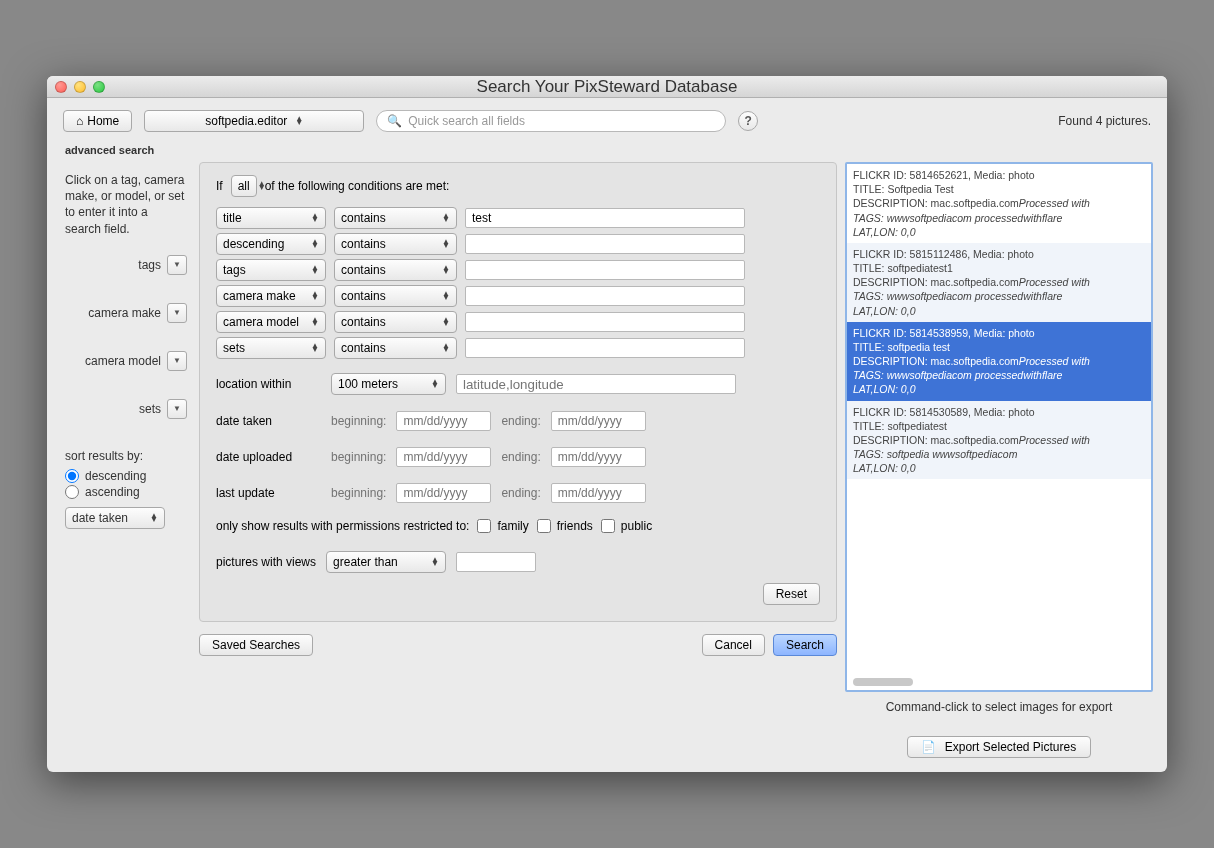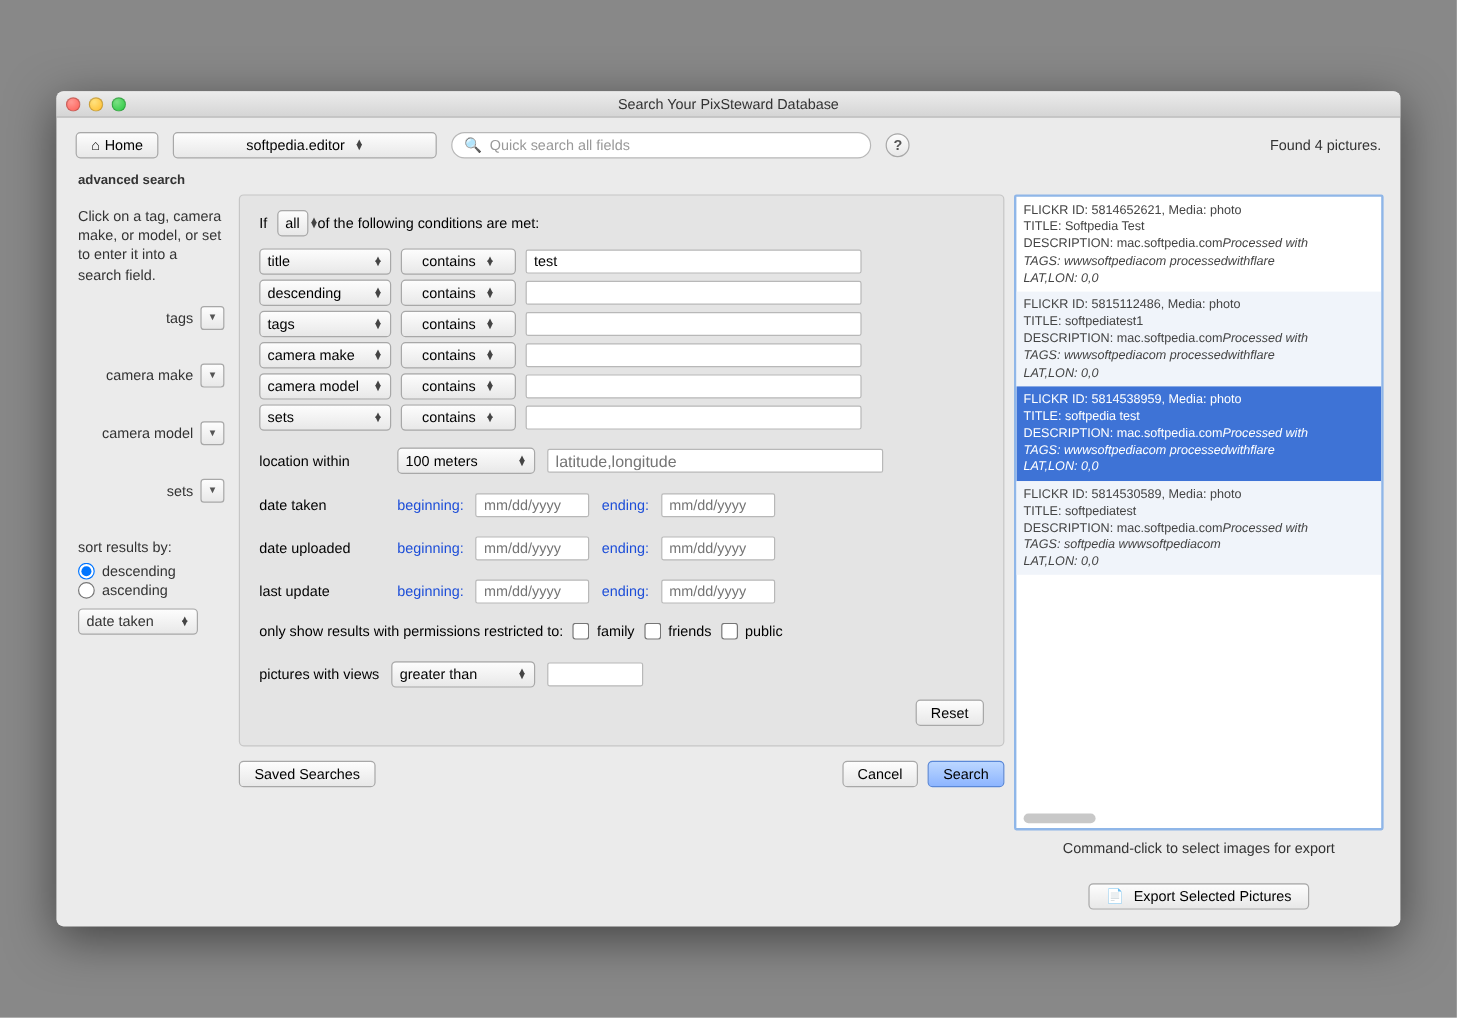--- a/index.html
+++ b/index.html
@@ -27,21 +27,21 @@
   display: flex;
   align-items: center;
   padding: 0 8px;
   position: relative;
 }
 .traffic { display: flex; gap: 7px; }
 .traffic span { width: 12px; height: 12px; border-radius: 50%; display: inline-block; border: 0.5px solid rgba(0,0,0,0.2);}
 .t-close { background: radial-gradient(circle at 35% 30%, #ff9a94, #ff5f57);}
 .t-min { background: radial-gradient(circle at 35% 30%, #ffe27f, #ffbd2e);}
 .t-max { background: radial-gradient(circle at 35% 30%, #7ce084, #28c940);}
-.title { position: absolute; left: 0; right: 0; text-align: center; font-size: 12px; color: #333; }
+.title { position: absolute; left: 0; right: 0; text-align: center; font-size: 17px; color: #333; }
 .toolbar {
   padding: 12px 16px 8px;
   display: flex;
   align-items: center;
   gap: 12px;
 }
 .btn {
   background: linear-gradient(#fdfdfd,#e8e8e8);
   border: 1px solid #a8a8a8;
   border-radius: 4px;
@@ -97,29 +97,29 @@
 .form-panel {
   flex: 1;
   background: #e4e4e4;
   border: 1px solid #c6c6c6;
   border-radius: 4px;
   padding: 12px 16px 16px;
 }
 .cond-line { display:flex; align-items:center; gap:8px; margin-bottom:10px;}
 .cond-row { display:flex; align-items:center; gap:8px; margin: 4px 0;}
 .cond-row .select.field { width: 110px;}
-.cond-row .select.op { width: 96px; justify-content: center;}
+.cond-row .select.op { width: 123px;}
 .cond-row input[type=text] {
   flex:1; height: 20px; border:1px solid #b8b8b8; border-radius:2px; padding: 0 6px; font-size:12px; background:#fff;
   max-width: 280px;
 }
 .loc-row { display:flex; align-items:center; gap:10px; margin-top: 14px;}
 .date-row { display:flex; align-items:center; gap:10px; margin-top: 16px;}
 .date-label{ width: 105px;}
-.date-sub { color:#1d4ed8;}
+.date-sub { color:#737373;}
 .date-input { width: 95px; height: 20px; border:1px solid #b8b8b8; border-radius:2px; padding: 0 6px; color:#aaa; font-size:12px; background:#fff;}
 .check-row { display:flex; align-items:center; gap:20px; margin-top: 16px;}
 .chk { display:flex; align-items:center; gap:6px;}
 .chk input { width:14px; height:14px;}
 .perm-row { display:flex; gap:8px; margin-top:16px; flex-wrap:wrap;}
 .views-row { display:flex; align-items:center; gap: 10px; margin-top: 18px;}
 .views-row input { width:80px; height:20px; border:1px solid #b8b8b8; border-radius:2px; background:#fff;}
 .reset-row { text-align:right; margin-top: 10px;}
 .results-panel { width: 308px; display:flex; flex-direction:column;}
 .results-list {

